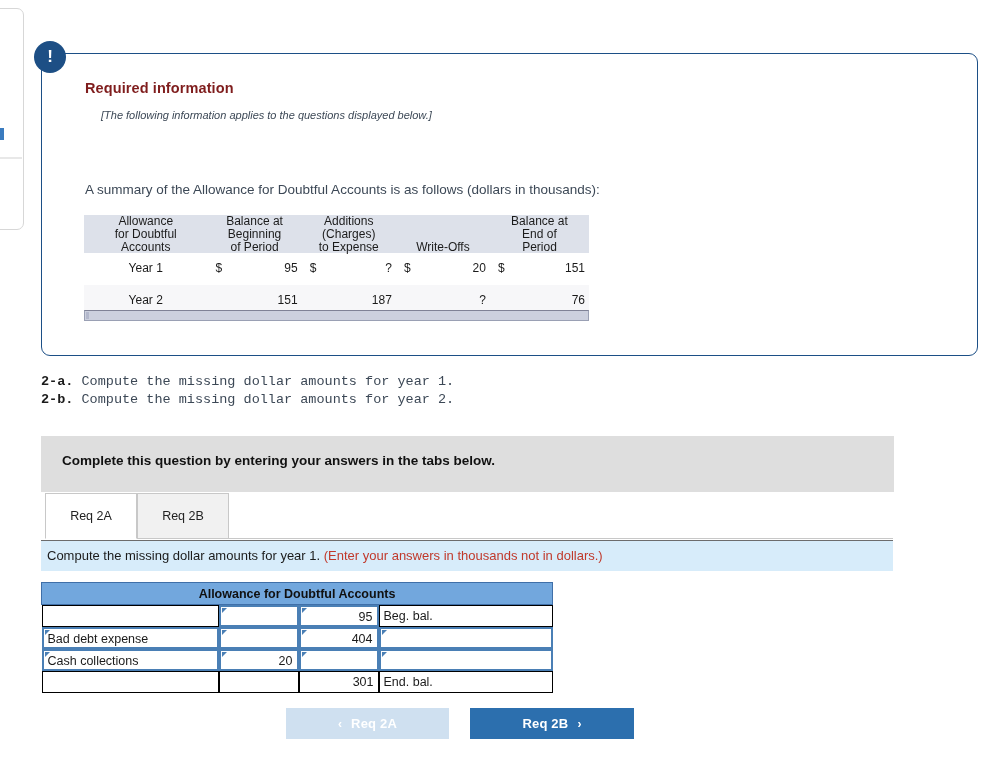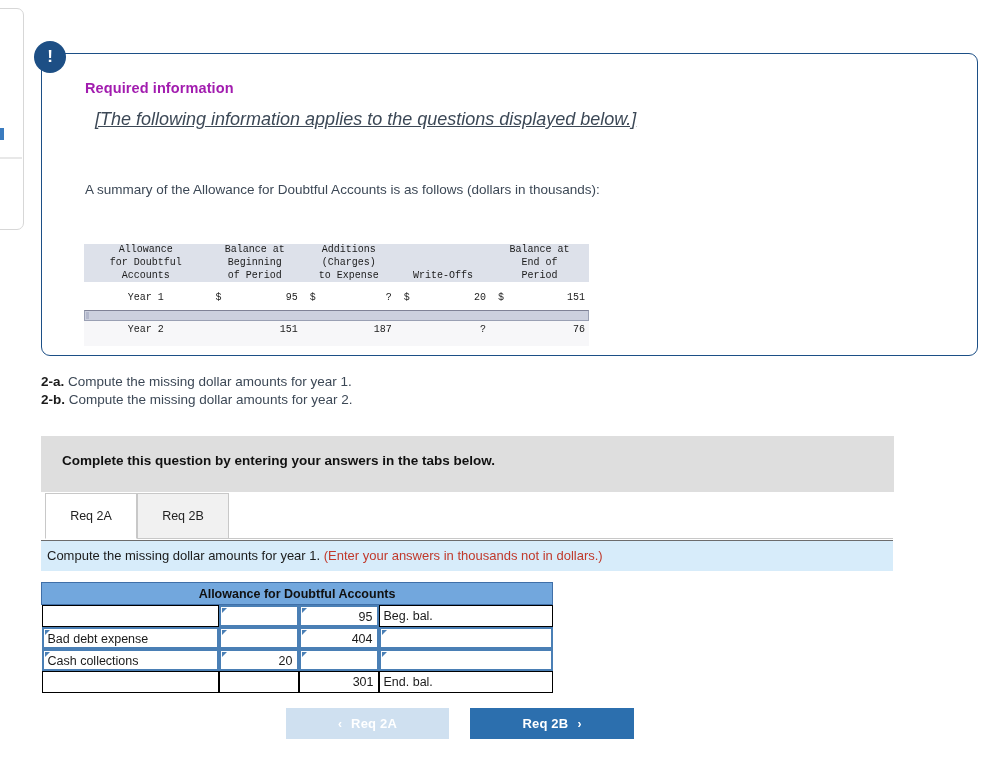--- a/index.html
+++ b/index.html
@@ -45,47 +45,46 @@
     position: absolute; left: 34px; top: 41px;
     width: 32px; height: 32px; border-radius: 50%;
     background: #1d4f85;
     display: flex; align-items: center; justify-content: center;
     color: #ffffff; font-size: 17px; font-weight: 700;
     font-family: "Liberation Sans", sans-serif;
     z-index: 5;
   }
   .req-title {
     position: absolute; left: 85px; top: 80px;
-    font-size: 14.5px; font-weight: 700; color: #a21caf;
+    font-size: 14.5px; font-weight: 700; color: #7f1d1d;
     letter-spacing: .1px;
   }
   .req-italic {
-    position: absolute; left: 95px; top: 109px;
-    font-size: 18px; font-style: italic; color: #3c4856; text-decoration: underline;
+    position: absolute; left: 101px; top: 109px;
+    font-size: 11px; font-style: italic; color: #3c4856;
   }
   .req-line1 {
     position: absolute; left: 85px; top: 146px;
     font-size: 13.5px; color: #3c4856;
   }
   .req-line2 {
     position: absolute; left: 85px; top: 182px;
     font-size: 13.5px; color: #3c4856;
   }
 
   
   .mono-wrap {
     position: absolute; left: 84px; top: 215px;
     width: 505px;
   }
   table.mono {
     border-collapse: collapse;
-    font-family: Liberation Mono, monospace;
-    font-size: 10px; color: #1b1b1b;
+    font-family: Liberation Sans, sans-serif;
+    font-size: 12px; color: #1b1b1b;
     width: 505px;
-    margin-top: 29px;
   }
   table.mono thead td {
     background: #dde1ea;
     padding: 0 4px;
     vertical-align: bottom;
     line-height: 12.8px;
     text-align: center;
     white-space: pre;
   }
   table.mono tbody td {
@@ -103,21 +102,21 @@
     width: 505px; height: 11px;
     background: #ccd0de; border: 1px solid #9aa0b4;
     border-top: 1px solid #7f8296;
   }
   .mono-scroll::before {
     content: ""; position: absolute; left: 1px; top: 1px;
     width: 3px; height: 7px; background: #b3b8cc;
   }
 
   
-  .req-ab { position: absolute; left: 41px; font-size: 13.5px; color: #3c4856; }
+  .req-ab { position: absolute; left: 41px; font-size: 13.5px; color: #3c4856; font-family: Liberation Mono, monospace; }
   .req-ab b { color: #1b1b1b; font-weight: 700; }
   .req-a { top: 374px; }
   .req-b { top: 392px; }
 
   
   .gray-banner {
     position: absolute; left: 41px; top: 436px;
     width: 853px; height: 56px;
     background: #dedede;
   }

